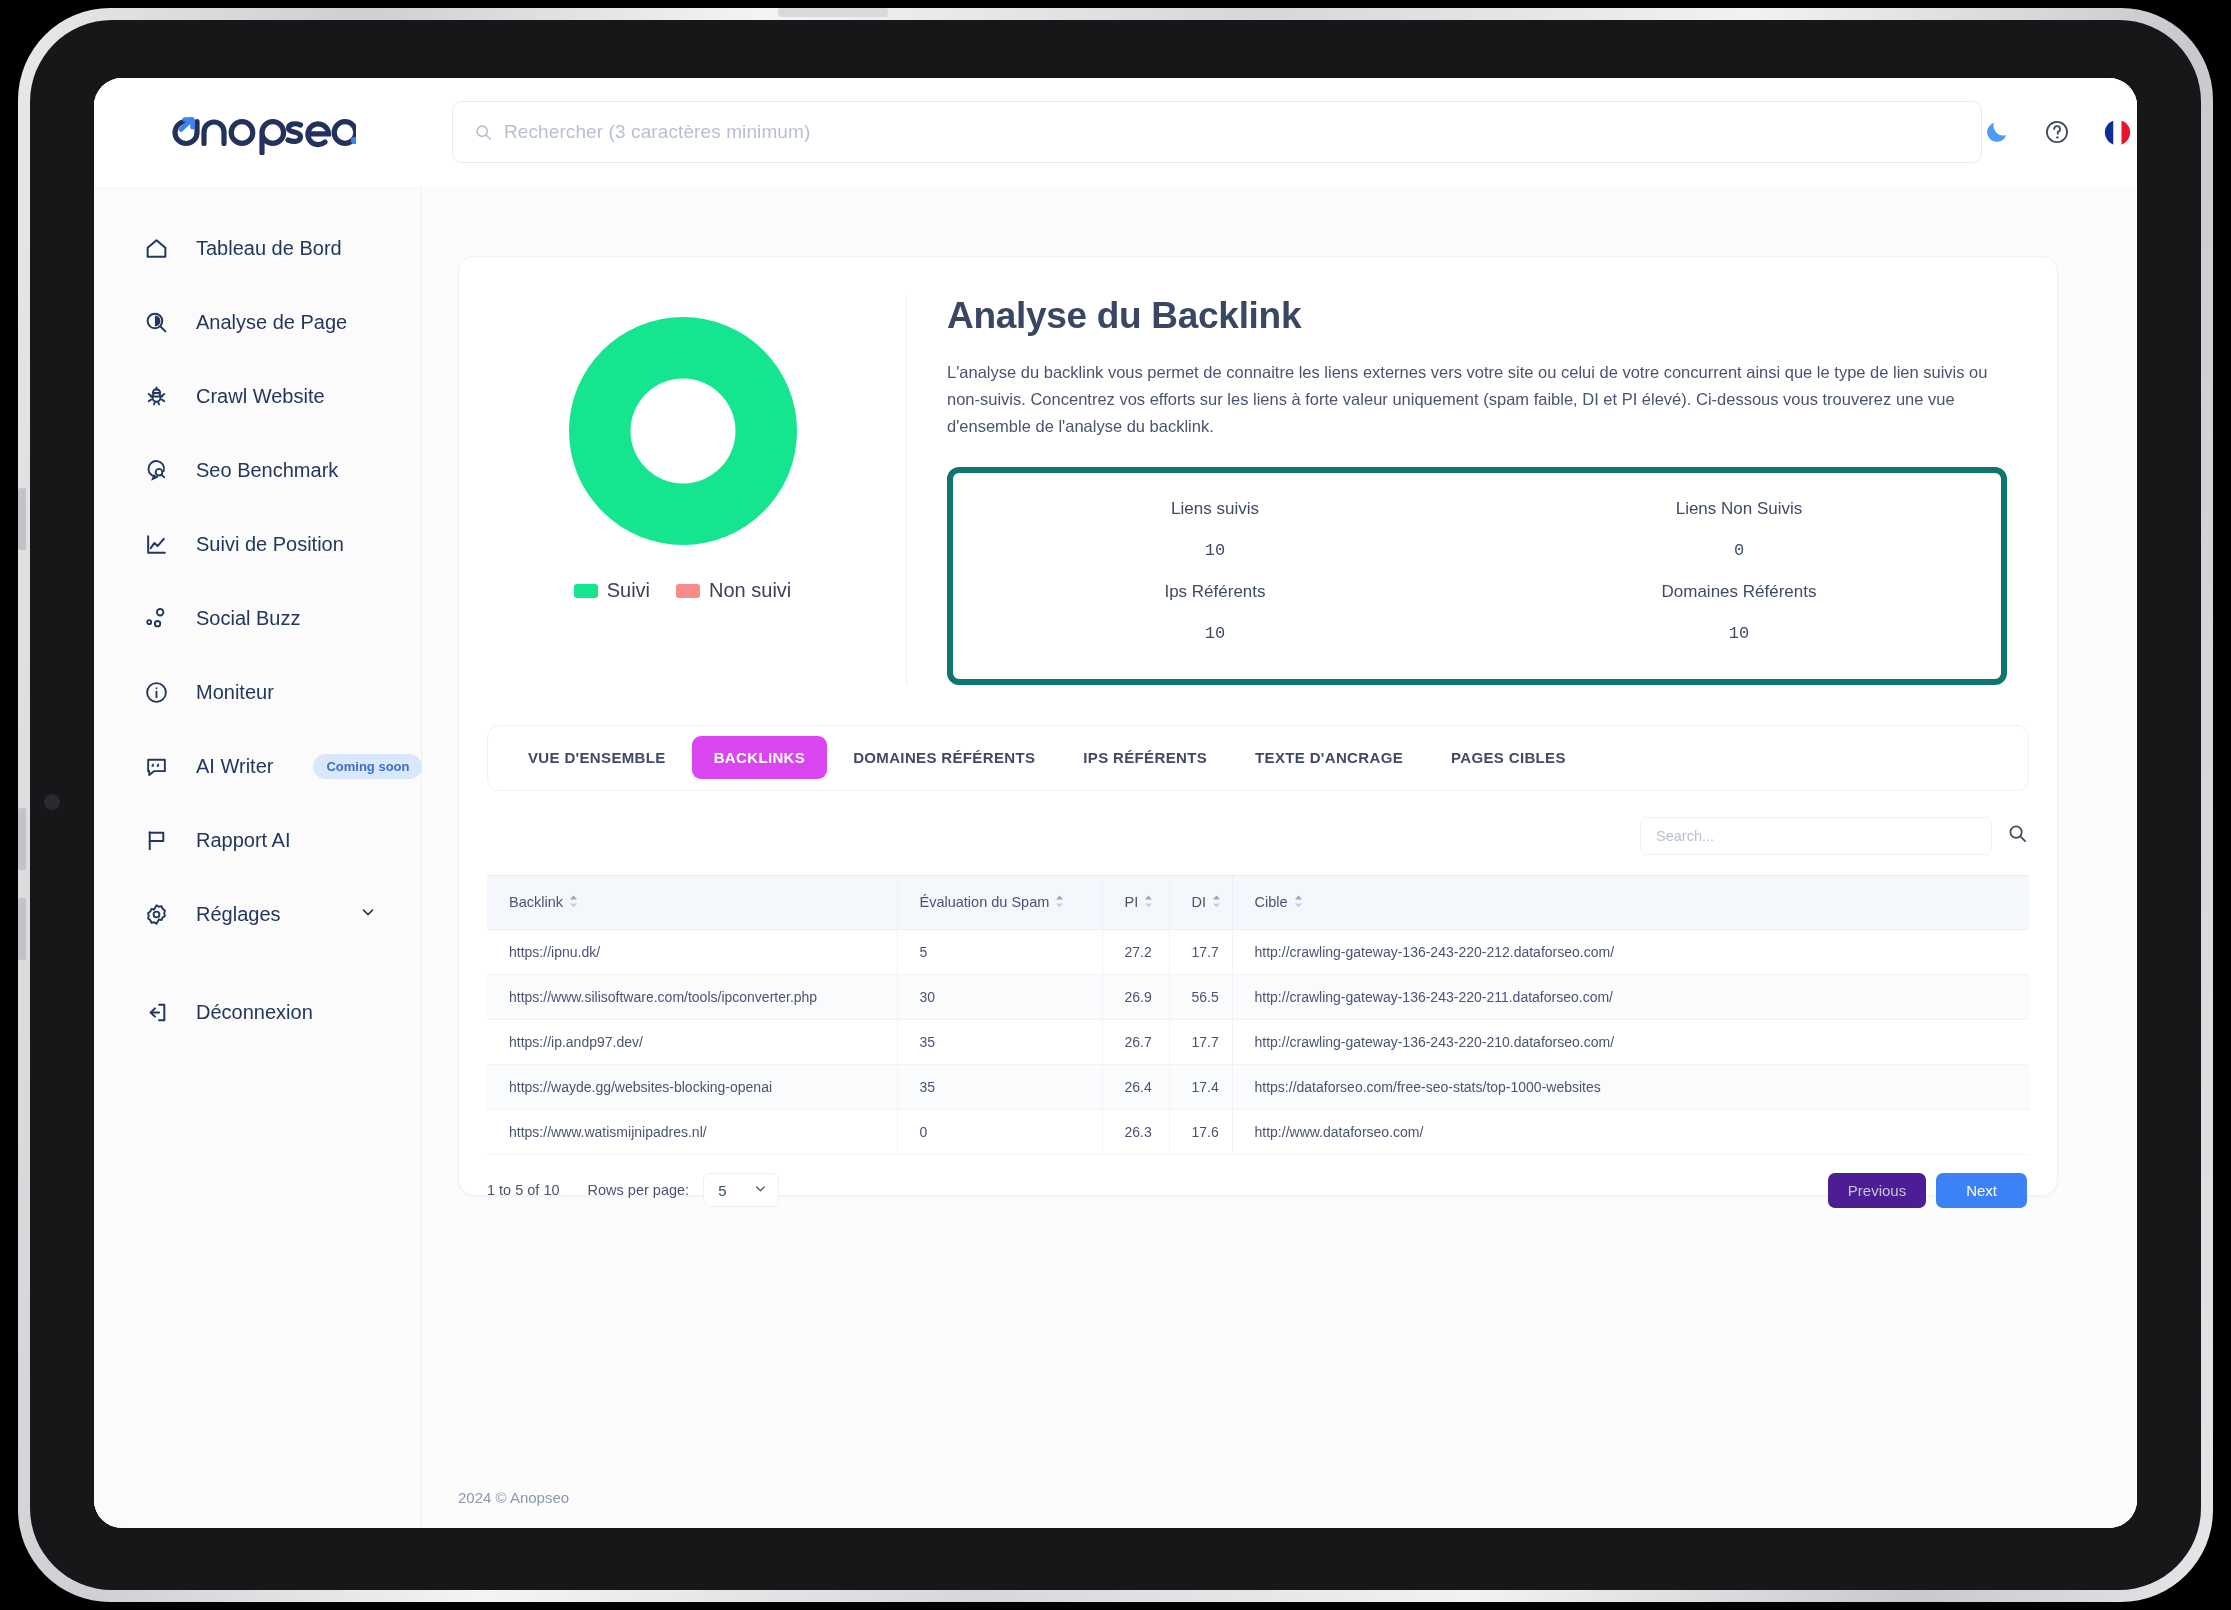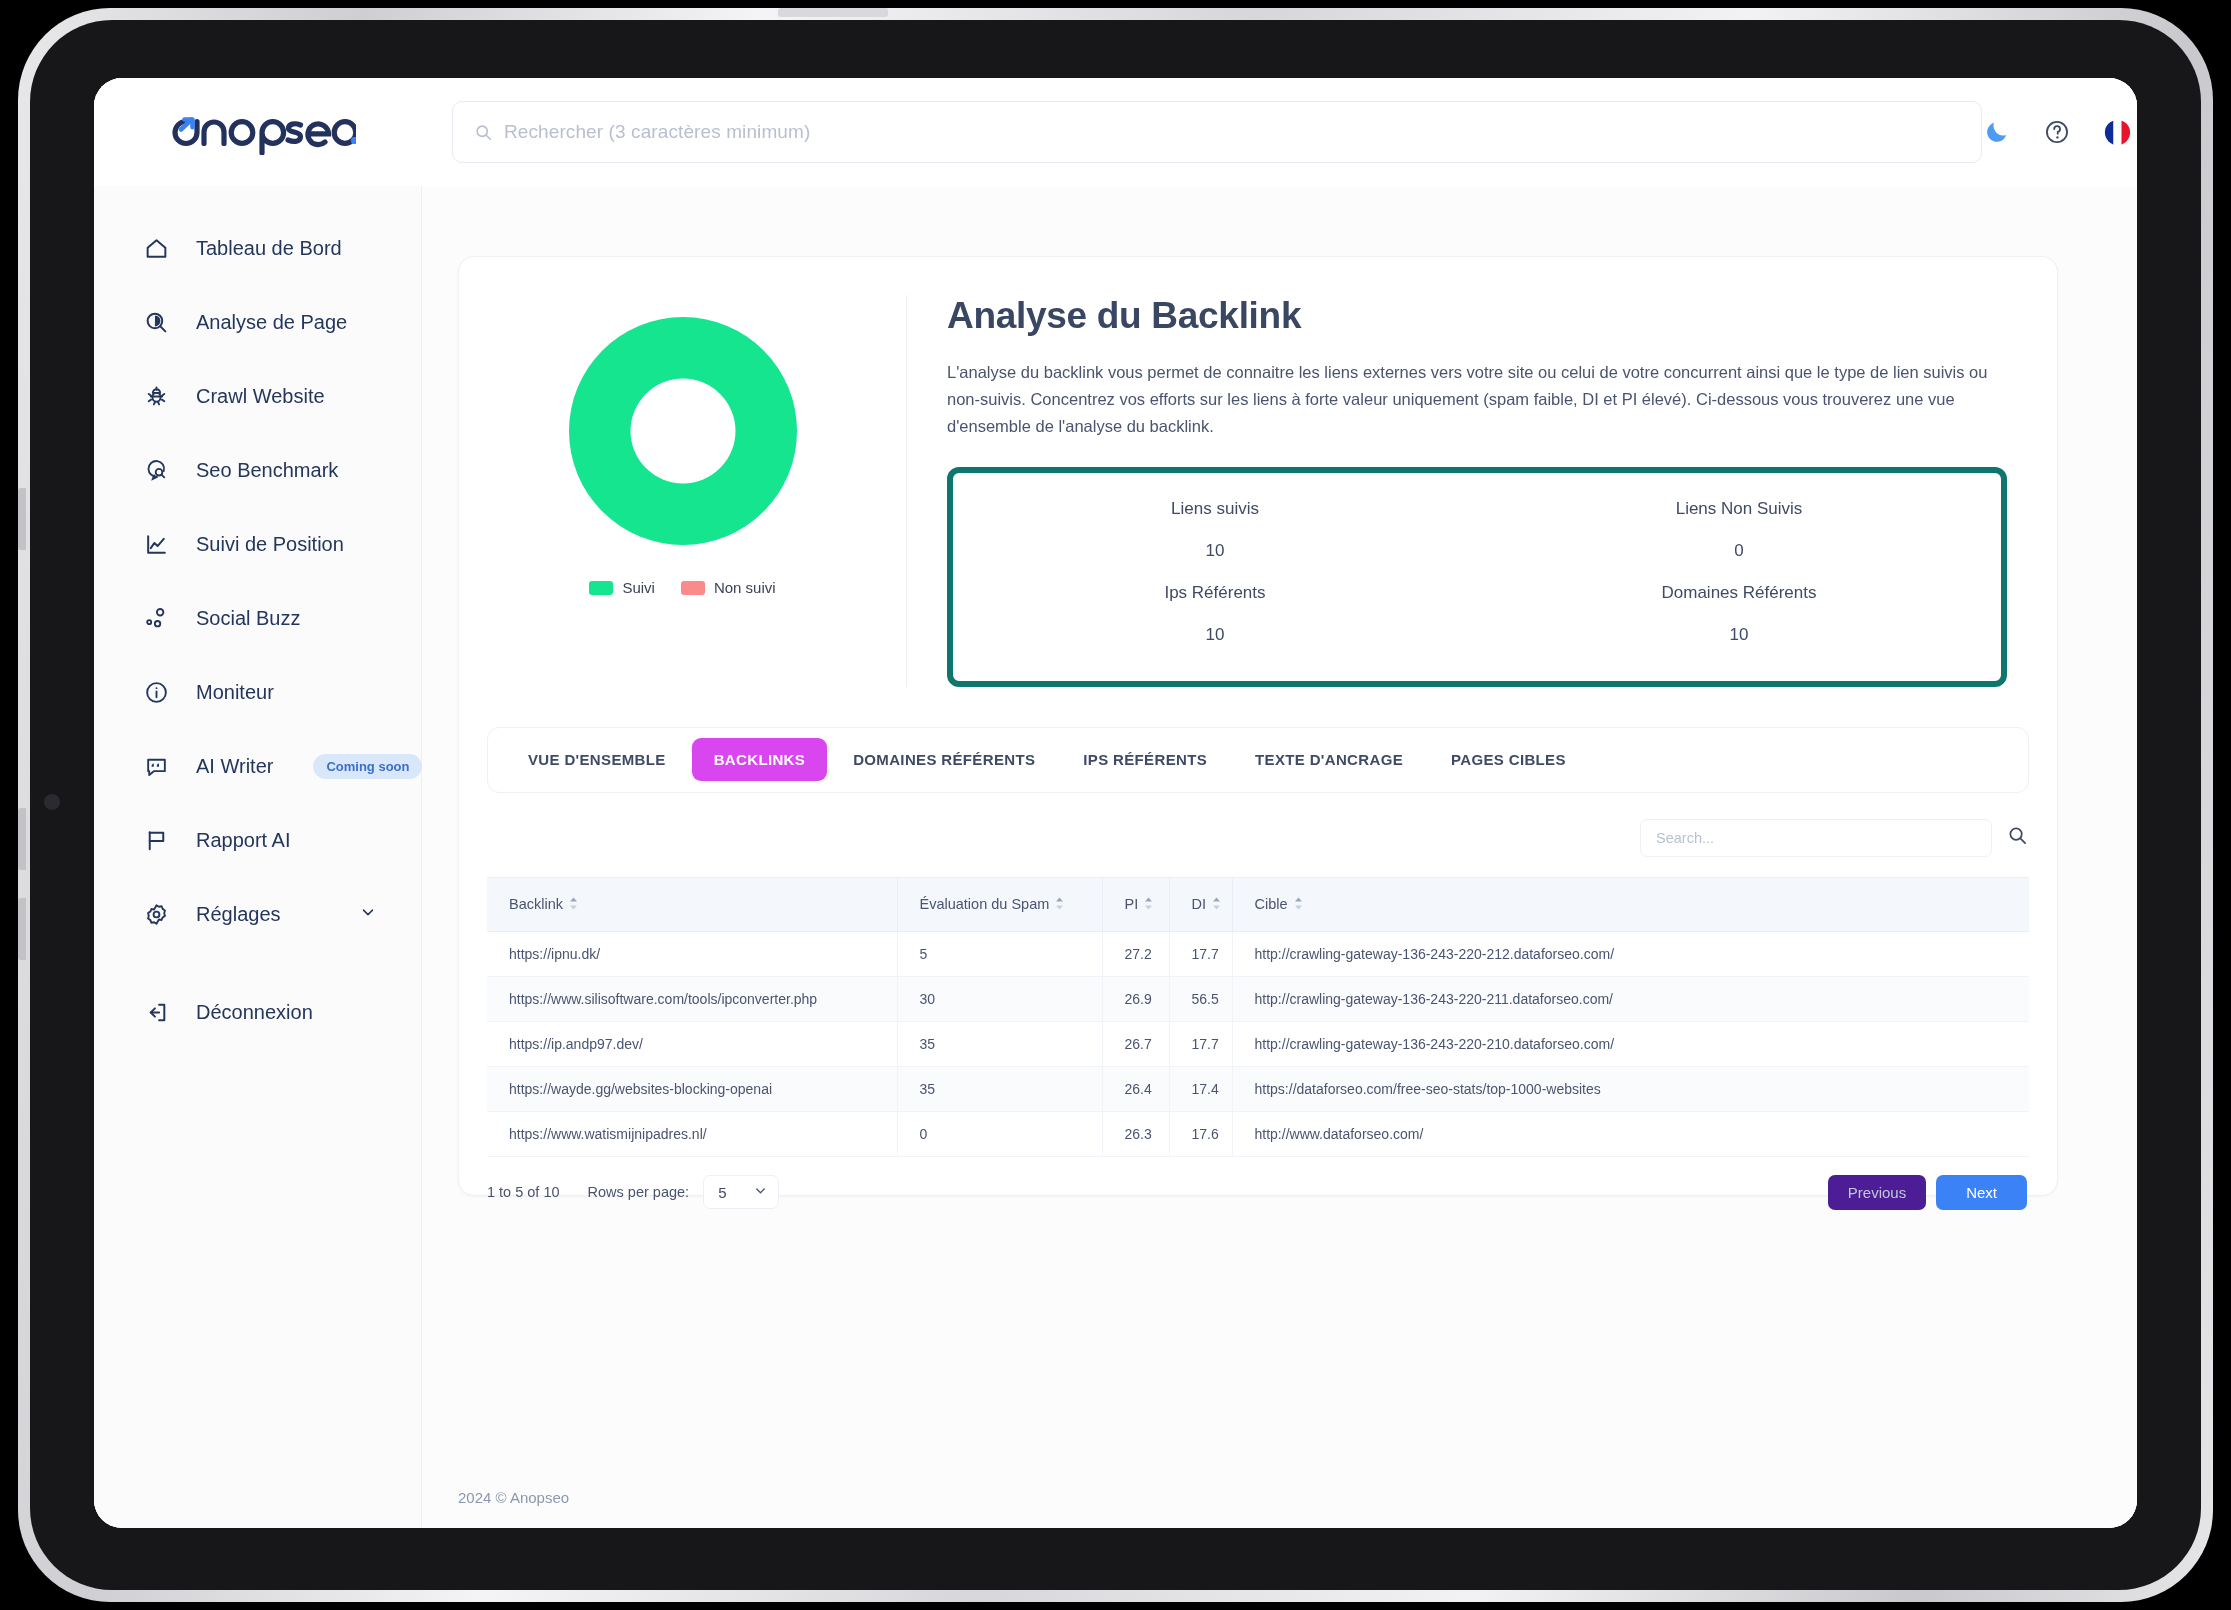--- a/index.html
+++ b/index.html
@@ -117,34 +117,34 @@
     display:flex; flex-direction:column; align-items:center; padding-bottom:26px;
   }
   #donut { width:228px; height:228px; margin-top:22px; position:relative;}
   #donut .hole {
     position:absolute; left:50%; top:50%; transform:translate(-50%,-50%);
     width:105px; height:105px; border-radius:50%; background:#ffffff;
   }
   #legend { margin-top:34px; display:flex; gap:26px; align-items:center;}
   #legend .li { display:flex; align-items:center; gap:9px;}
   #legend .sw { width:24px; height:14px; border-radius:3px;}
-  #legend .tx { font-size:15px; color:#3c4257;}
+  #legend .tx { font-size:20px; color:#3c4257;}
 
   #infocol { flex:1; padding:0 50px 0 40px; }
   #page-title { font-size:37px; font-weight:700; color:#3a4763; letter-spacing:-.3px;}
   #desc { margin-top:22px; font-size:16.5px; line-height:1.65; color:#4a5470; max-width:1105px;}
 
   #statbox {
     margin-top:26px; border:6px solid #0f766e; border-radius:12px;
     padding:26px 0 36px 0; display:grid; grid-template-columns:1fr 1fr;
     row-gap:22px;
   }
   .stat { text-align:center; }
   .stat .k { font-size:17px; color:#3f4a66; }
-  .stat .v { margin-top:22px; font-size:17px; color:#3f4a66;}
+  .stat .v { margin-top:22px; font-size:17px; color:#3f4a66;font-family:Liberation Mono, monospace;}
 
   
   #tabsbar {
     margin:40px 28px 0 28px; border:1px solid #eef0f5; border-radius:12px;
     height:66px; display:flex; align-items:center; padding-left:18px; gap:4px;
   }
   .tab {
     font-size:15px; font-weight:600; color:#3f4a66; letter-spacing:.35px;
     padding:13px 22px; border-radius:9px; cursor:pointer; white-space:nowrap;
   }

